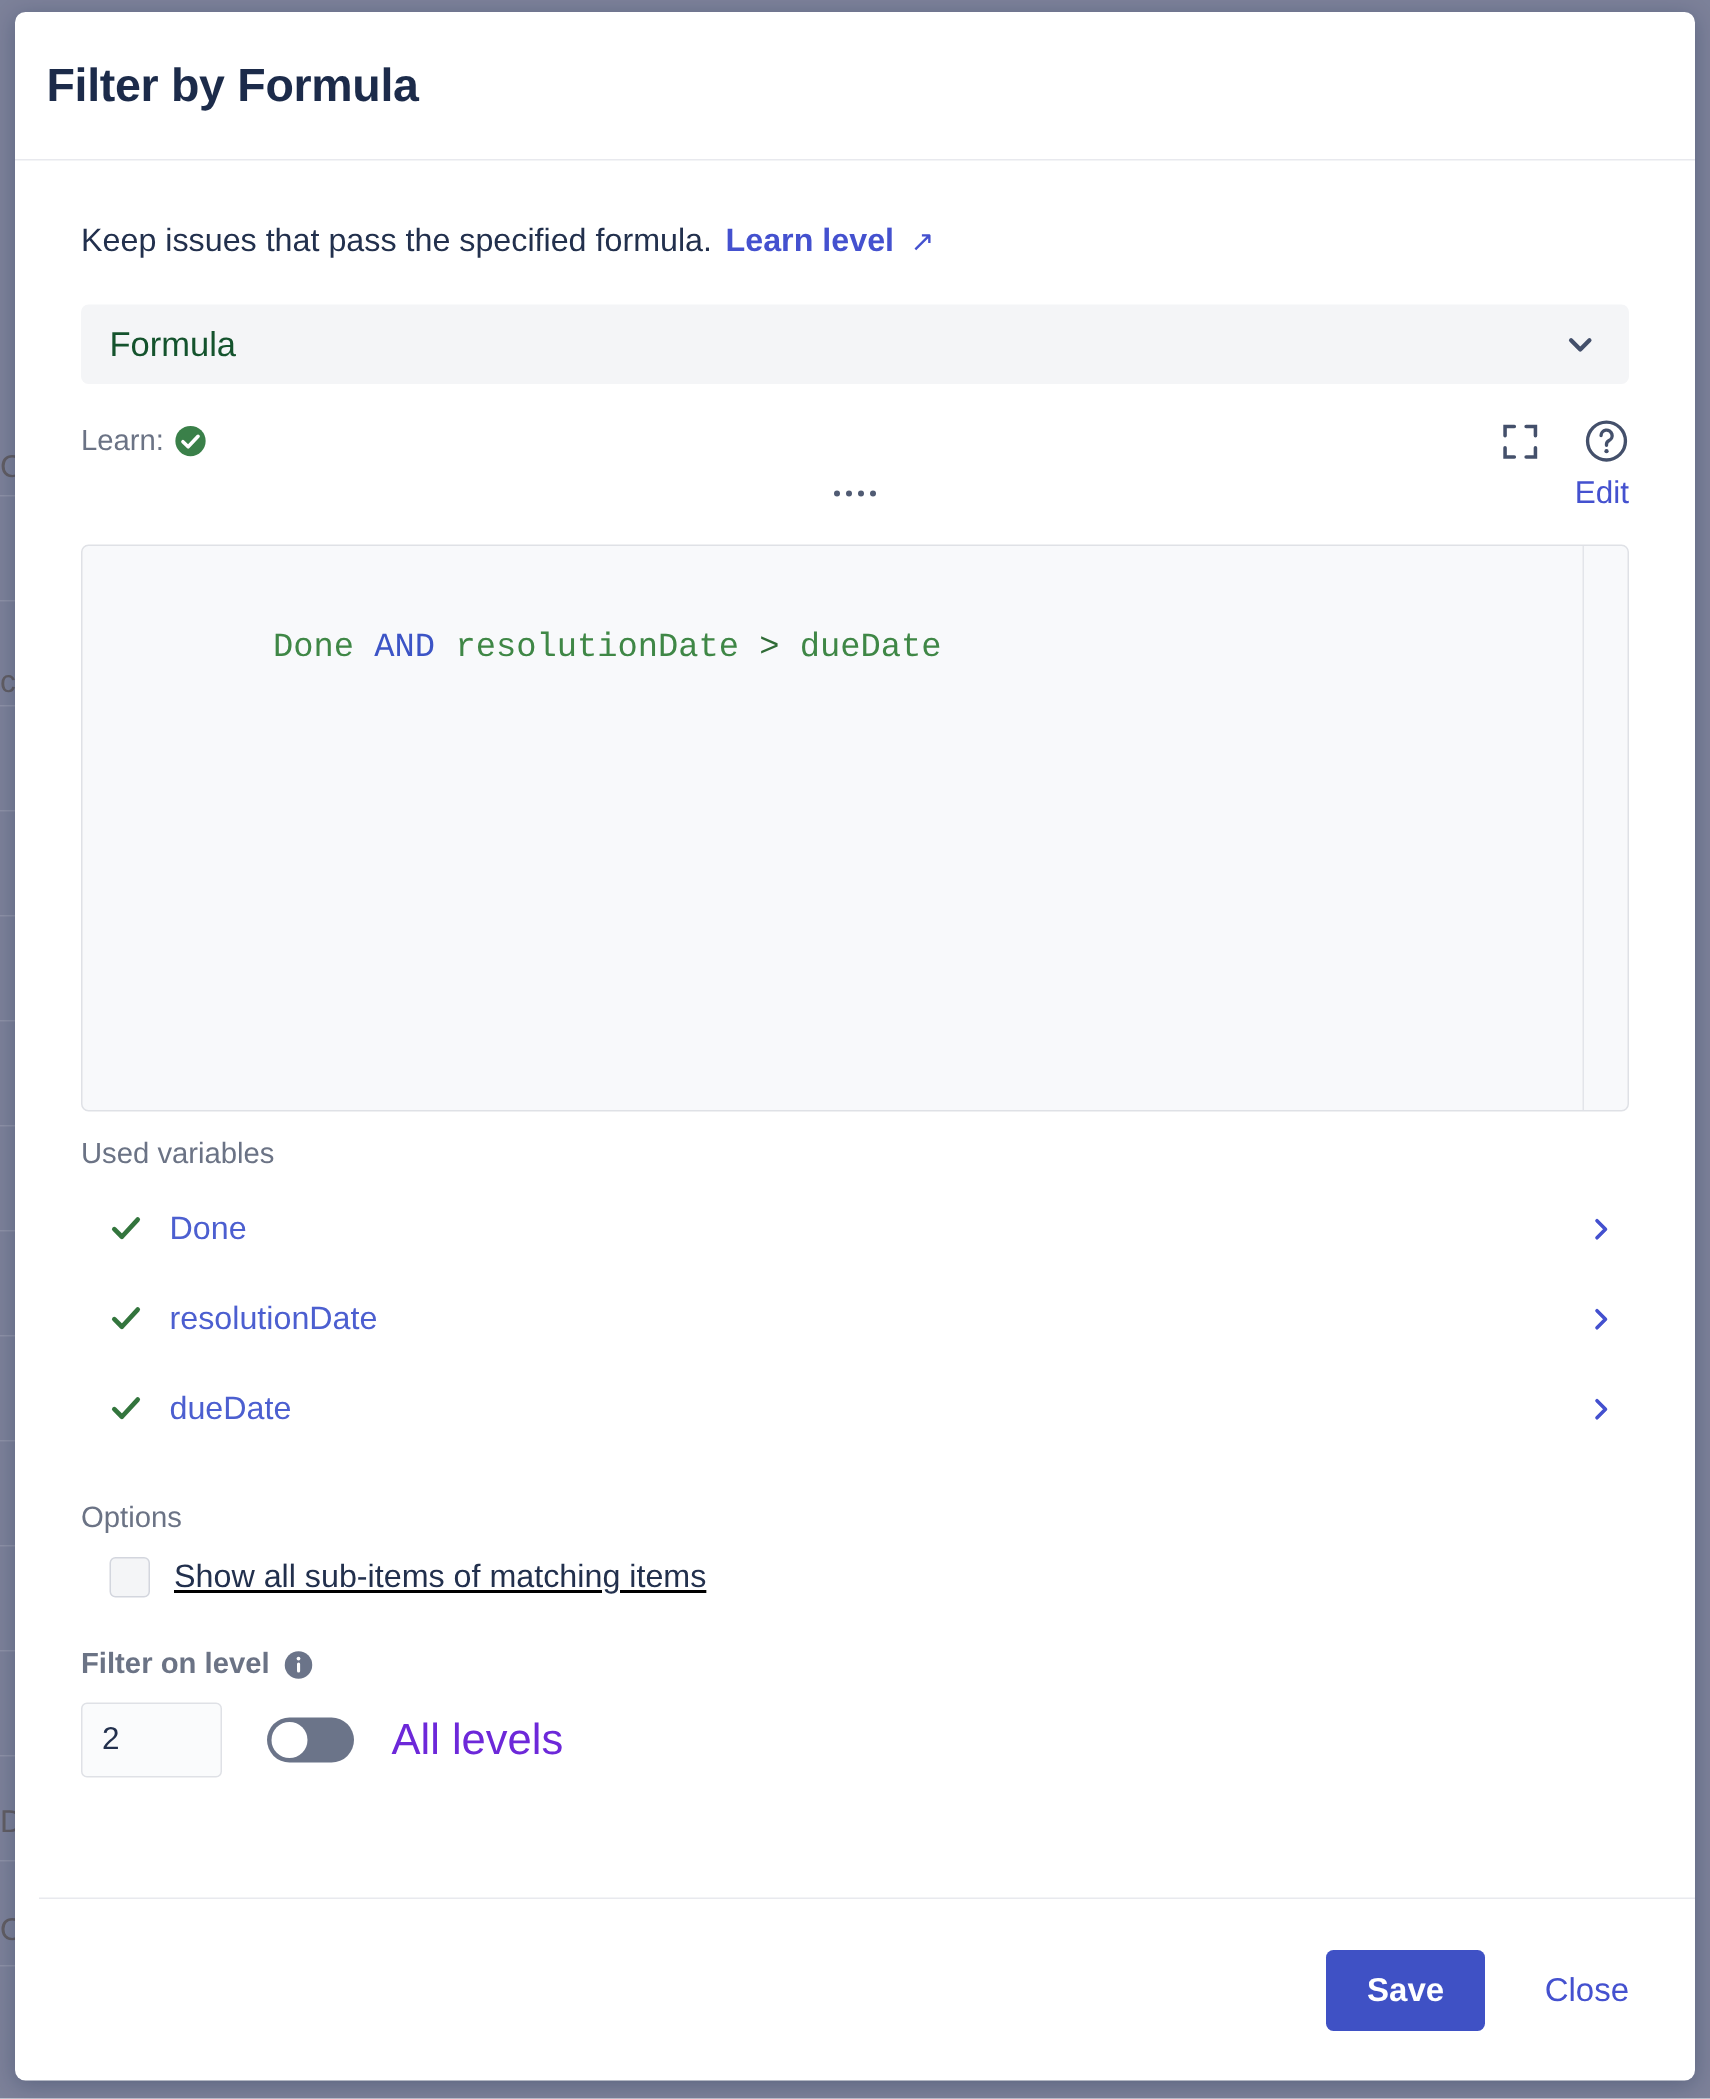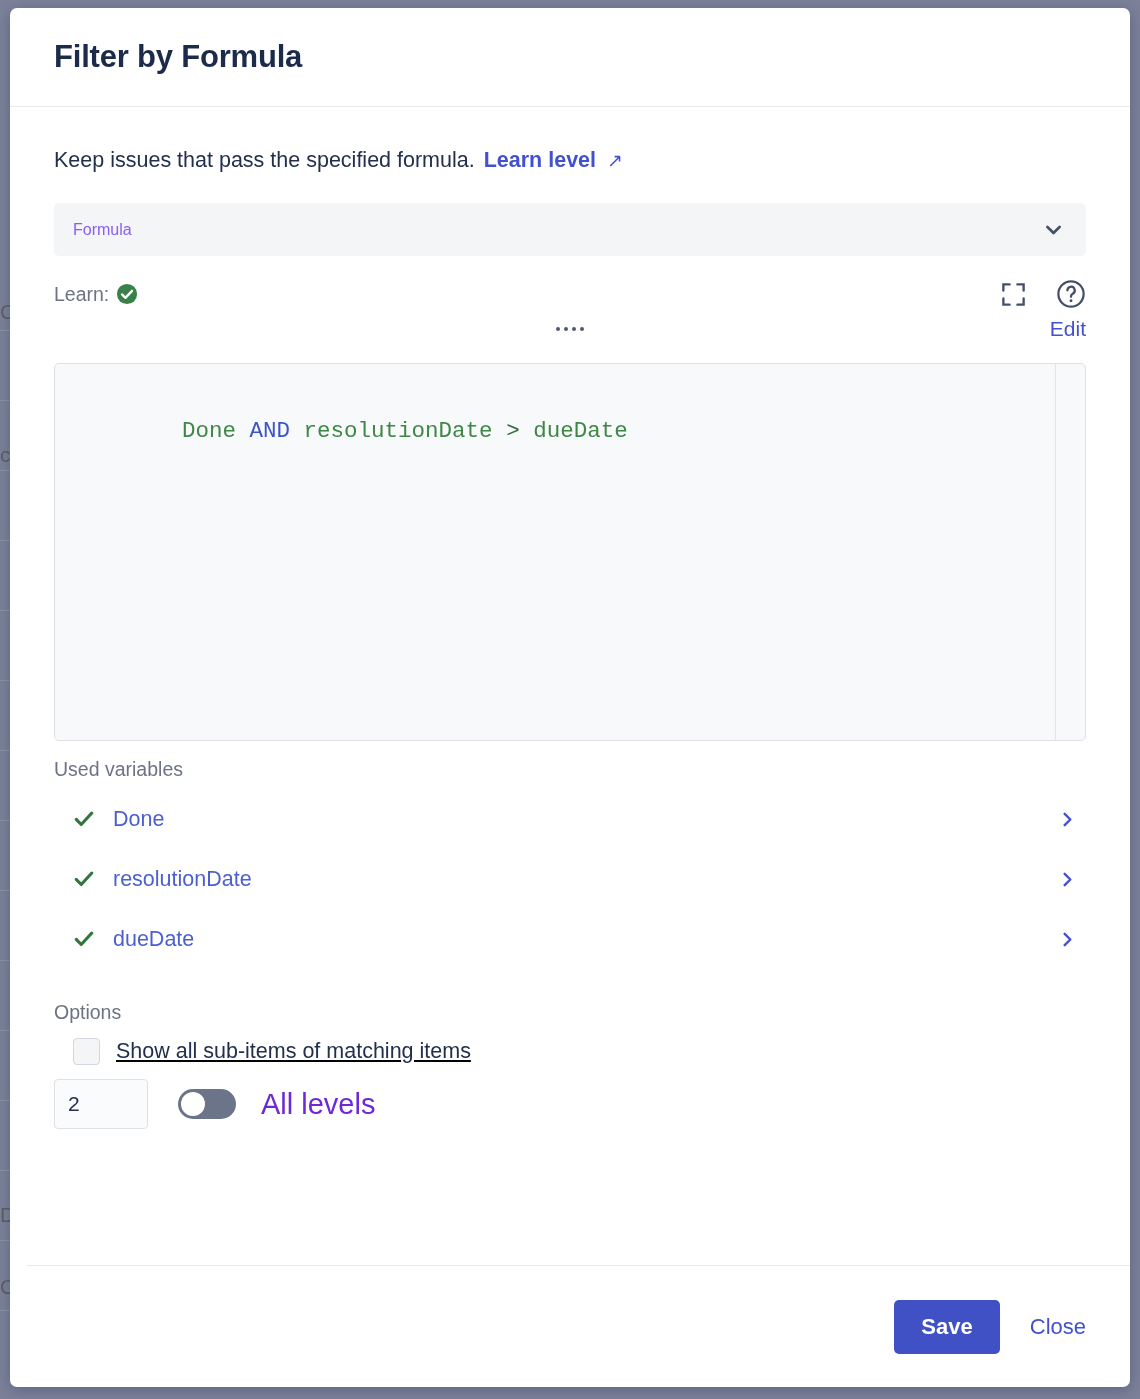--- a/index.html
+++ b/index.html
@@ -48,21 +48,21 @@
     box-shadow: 0 3px 14px rgba(9,30,66,0.28);
     overflow: hidden;
   }
 
   
   #modal-header {
     height: 99px;
     border-bottom: 1px solid #e8e9ee;
     display: flex;
     align-items: center;
-    padding: 0 44px;
+    padding: 0 21px;
   }
   #modal-title {
     font-size: 31px;
     font-weight: 700;
     color: #1c2b4a;
     letter-spacing: -0.2px;
   }
 
   
   #modal-body {
@@ -100,22 +100,22 @@
     height: 53px;
     background: #f4f5f7;
     border-radius: 5px;
     display: flex;
     align-items: center;
     justify-content: space-between;
     padding: 0 22px 0 19px;
     cursor: pointer;
   }
   #formula-select .sel-value {
-    font-size: 16px;
-    color: #8b5cf6;
+    font-size: 23px;
+    color: #14532d;
   }
   .chev-down {
     width: 21px; height: 21px;
     display: inline-block;
   }
 
   
   #status-row {
     margin-top: 23px;
     height: 30px;
@@ -306,21 +306,21 @@
   #modal-footer {
     position: absolute;
     left: 16px; right: 0;
     bottom: 0;
     height: 122px;
     border-top: 1px solid #e8e9ee;
     display: flex;
     align-items: center;
     justify-content: flex-end;
     padding: 0 44px;
-    gap: 30px;
+    gap: 40px;
   }
   #save-button {
     background: #3f51c5;
     color: #ffffff;
     border: none;
     border-radius: 5px;
     font-size: 22px;
     font-weight: 700;
     padding: 0 27px;
     height: 54px;
@@ -475,20 +475,30 @@
         </span>
       </div>
     </div>
 
     <div class="section-label" id="options-label">Options</div>
     <div id="checkbox-row">
       <span class="checkbox"></span>
       <span id="checkbox-label">Show all sub-items of matching items</span>
     </div>
 
+    <div id="level-label-row">
+      <span id="level-label">Filter on level</span>
+      <span class="info-icon">
+        <svg viewBox="0 0 24 24" width="20" height="20">
+          <circle cx="12" cy="12" r="11" fill="#6b7489"></circle>
+          <rect x="10.8" y="10" width="2.5" height="8" rx="1.2" fill="#ffffff"></rect>
+          <circle cx="12" cy="6.8" r="1.5" fill="#ffffff"></circle>
+        </svg>
+      </span>
+    </div>
 
     <div id="level-controls">
       <input id="level-input" type="text" value="2" style="">
       <span id="level-toggle">
         <span class="knob"></span>
       </span>
       <span id="toggle-label">All levels</span>
     </div>
 
   </div>

